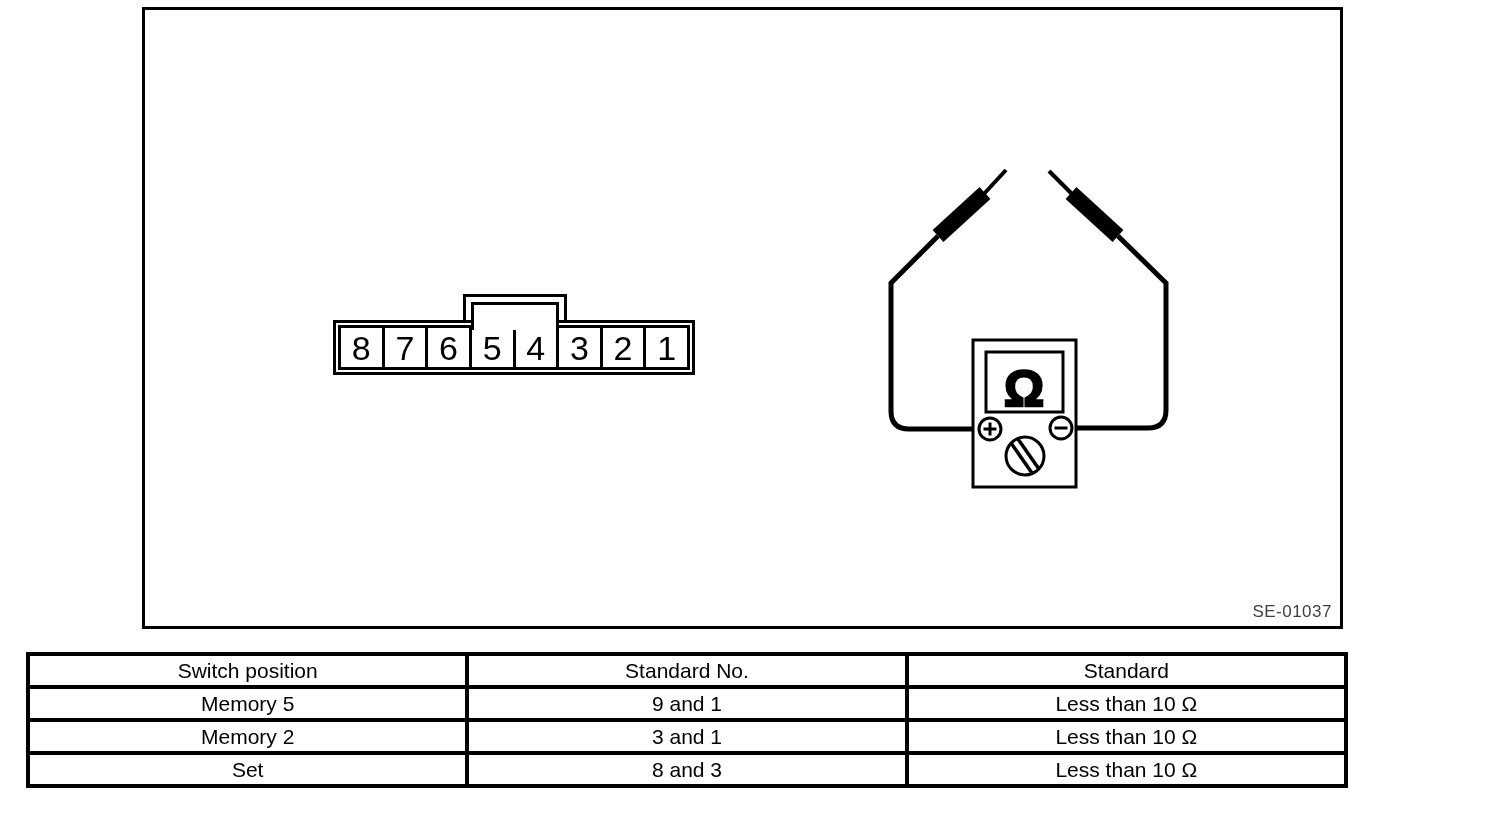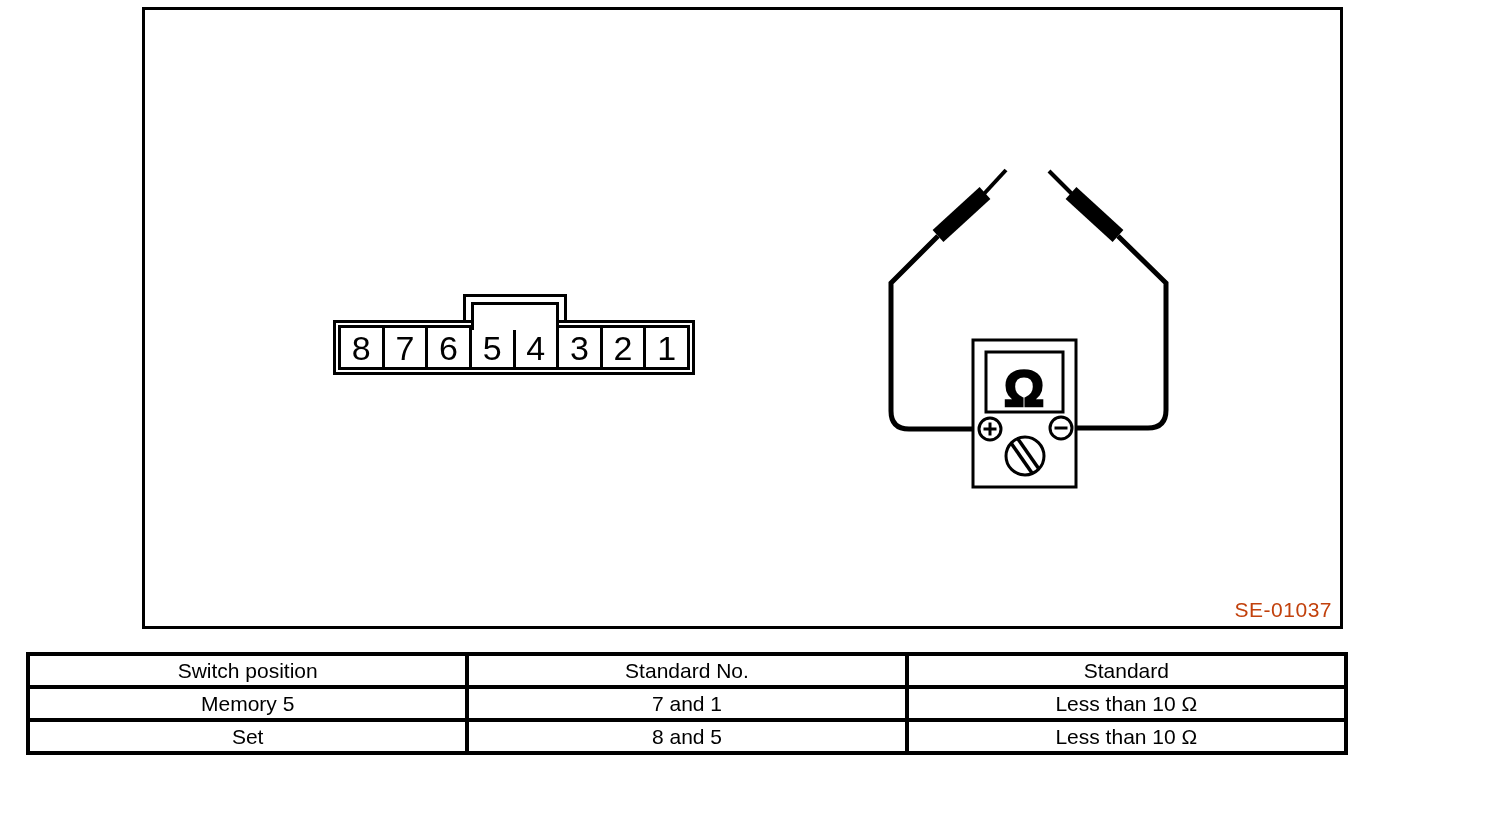--- a/index.html
+++ b/index.html
@@ -20,23 +20,23 @@
     width: 1201px; height: 622px;
     border: 3px solid #000;
     background: #fff;
   }
   .meter-svg { position: absolute; left: 0; top: 0; width: 1198px; height: 619px; }
 
   
   .figure-id {
     position: absolute;
     right: 8px; bottom: 4px;
-    font-size: 21px;
+    font-size: 17px;
     letter-spacing: 0.5px;
-    color: #c2410c;
+    color: #404040;
   }
 
   
   .conn-outer {
     position: absolute;
     left: 188px; top: 310px;
     width: 362px; height: 55px;
     border: 3px solid #000;
     background: #fff;
     z-index: 1;
@@ -165,24 +165,29 @@
     <thead>
       <tr>
         <th>Switch position</th>
         <th>Standard No.</th>
         <th>Standard</th>
       </tr>
     </thead>
     <tbody>
       <tr>
         <td>Memory 5</td>
-        <td>7 and 1</td>
+        <td>9 and 1</td>
+        <td>Less than 10 Ω</td>
+      </tr>
+      <tr>
+        <td>Memory 2</td>
+        <td>3 and 1</td>
         <td>Less than 10 Ω</td>
       </tr>
       <tr>
         <td>Set</td>
-        <td>8 and 5</td>
+        <td>8 and 3</td>
         <td>Less than 10 Ω</td>
       </tr>
     </tbody>
   </table>
 
 </div>
 
 </body></html>

